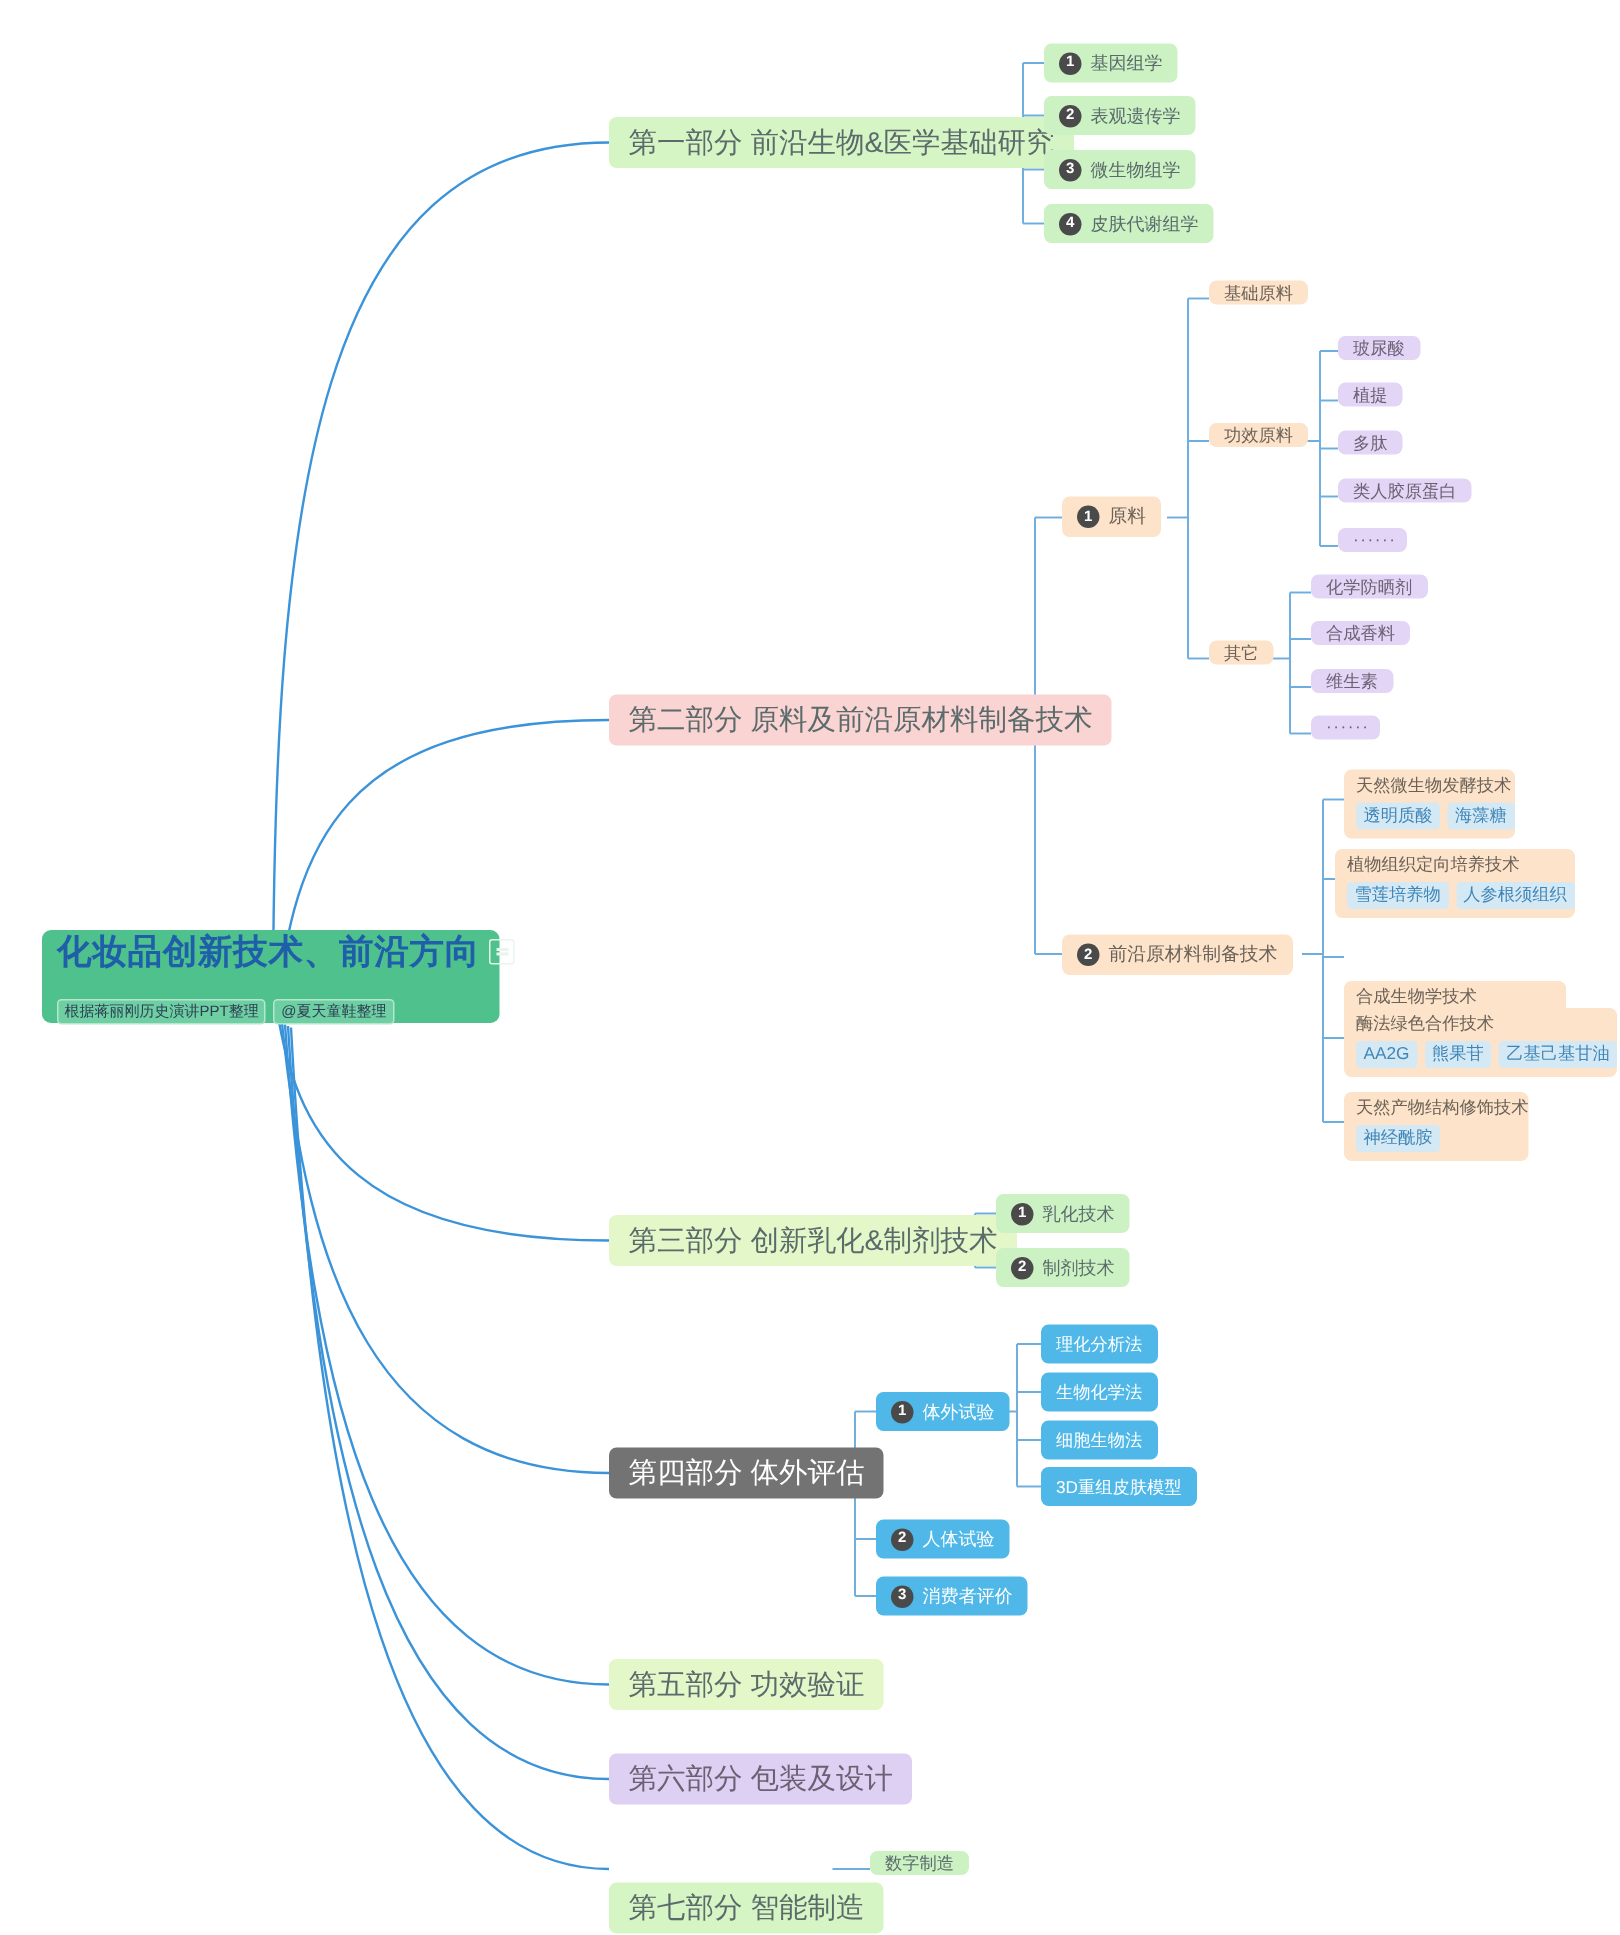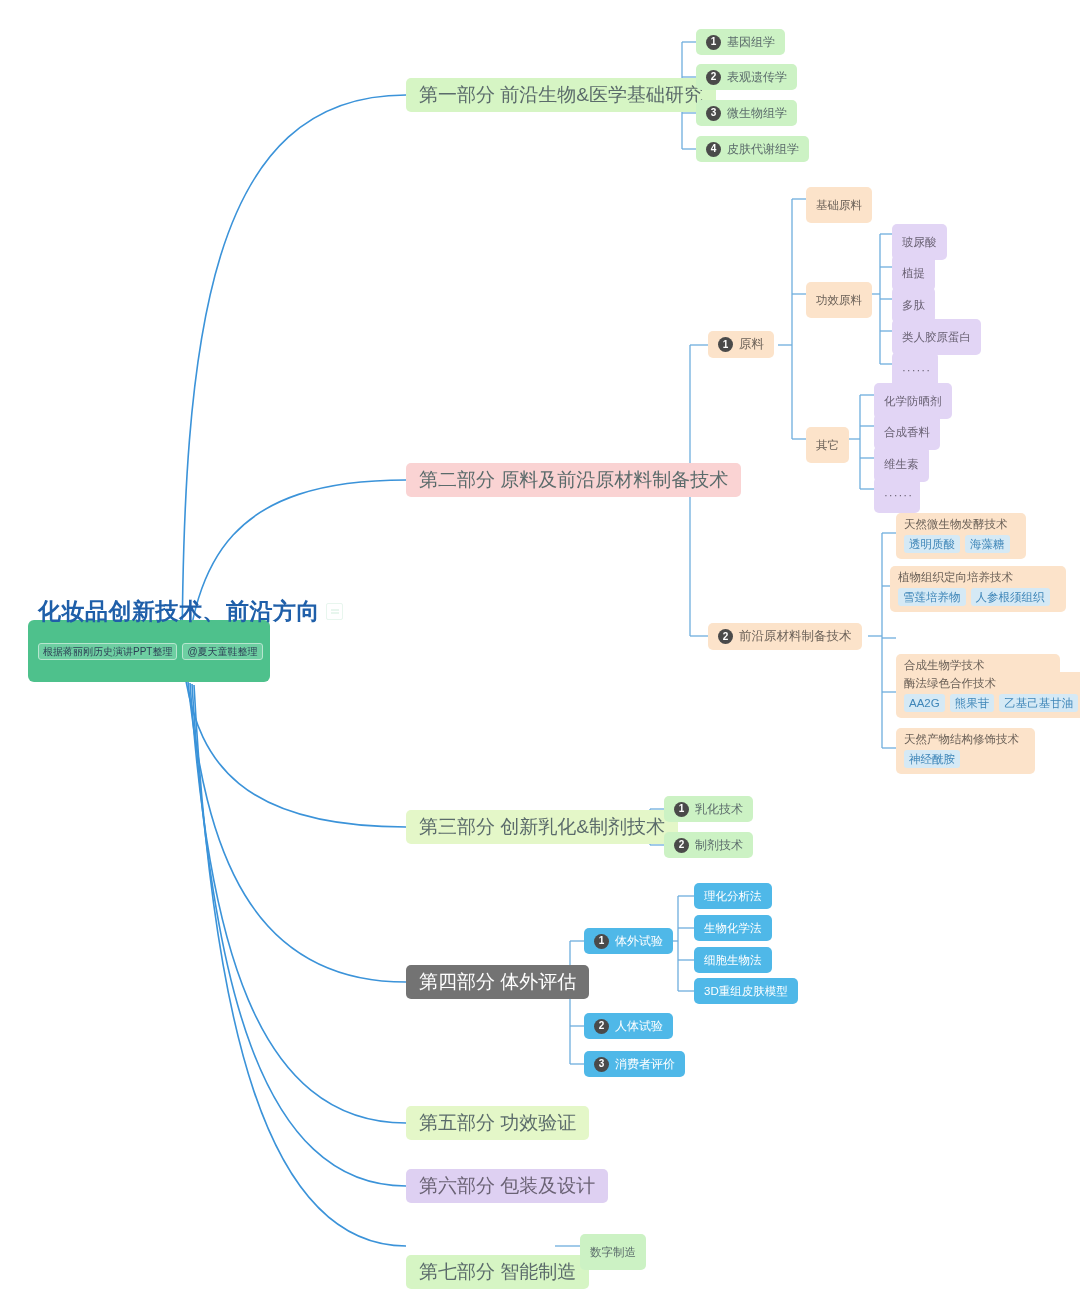--- a/index.html
+++ b/index.html
@@ -12,24 +12,24 @@
     color:#4a5560;
   }
   #canvas{position:absolute;left:0;top:0;width:1080px;height:1290px;}
   #edges{position:absolute;left:0;top:0;width:1080px;height:1290px;pointer-events:none;}
 
   .node{position:absolute;box-sizing:border-box;border-radius:5px;
         display:flex;align-items:center;white-space:nowrap;}
 
   
   .root{
-    left:28px;top:620px;width:242px;height:62px;
+    left:28px;top:620px;width:305px;height:62px;
     background:#4ec18c;border-radius:6px;
-    flex-direction:column;align-items:flex-start;justify-content:flex-end;
-    padding:22px 10px;
+    flex-direction:column;align-items:flex-start;justify-content:center;
+    padding:0 10px;
   }
   .root-title-row{display:flex;align-items:center;gap:6px;}
   .root-title{font-size:23px;font-weight:bold;color:#1f5fa9;letter-spacing:0.5px;}
   .note-icon{width:15px;height:15px;border:1.4px solid #e8f6ee;border-radius:2px;
              display:flex;flex-direction:column;justify-content:center;align-items:center;gap:1.5px;}
   .note-icon i{display:block;width:8px;height:1.4px;background:#e8f6ee;}
   .root-tags{display:flex;gap:5px;margin-top:16px;}
   .root-tag{font-size:10px;color:#2d3f55;background:#6ecfa2;
             border:1px solid #b7e6cf;border-radius:3px;padding:1px 4px;line-height:13px;}
 
@@ -40,33 +40,33 @@
   .pink    {background:#fad3d3;color:#5b6b6b;}
   .peach   {background:#fce3ca;color:#6b6158;}
   .purple  {background:#e2d5f5;color:#6a6274;}
   .purple2 {background:#ded0f2;color:#6a6274;}
   .blue    {background:#737373;color:#ffffff;}
   .blue2   {background:#4fb8e8;color:#ffffff;text-align:center;}
 
   .lv1{font-size:19px;padding:0 13px;height:34px;}
   .lv2{font-size:12px;padding:0 10px;height:26px;}
   .lv2b{font-size:12.5px;padding:0 10px;height:27px;}
-  .lv3{font-size:11.5px;padding:0 10px;height:36px;}
+  .lv3{font-size:11.5px;padding:0 10px;height:16px;}
   .lv3blue{font-size:11.5px;padding:0 10px;height:26px;}
 
   .badge{
     display:inline-flex;align-items:center;justify-content:center;
     width:15px;height:15px;border-radius:50%;
     background:#4a4a4a;color:#fff;font-size:10px;line-height:1;
     margin-right:6px;flex:0 0 auto;font-weight:bold;
   }
 
   
   .card{position:absolute;box-sizing:border-box;background:#fce3ca;border-radius:5px;
-        padding:4px 16px 6px 8px;display:flex;flex-direction:column;gap:3px;}
+        padding:4px 0 6px 8px;display:flex;flex-direction:column;gap:3px;}
   .card-title{font-size:11.5px;color:#6b6158;white-space:nowrap;line-height:15px;}
   .chips{display:flex;gap:5px;}
   .chip{font-size:11.5px;color:#3f86b8;background:#d5e9f5;border-radius:3px;
         padding:1px 5px;line-height:16px;white-space:nowrap;}
   .dots{letter-spacing:1px;}
 </style>
 </head>
 <body>
 
 <div id="canvas">

